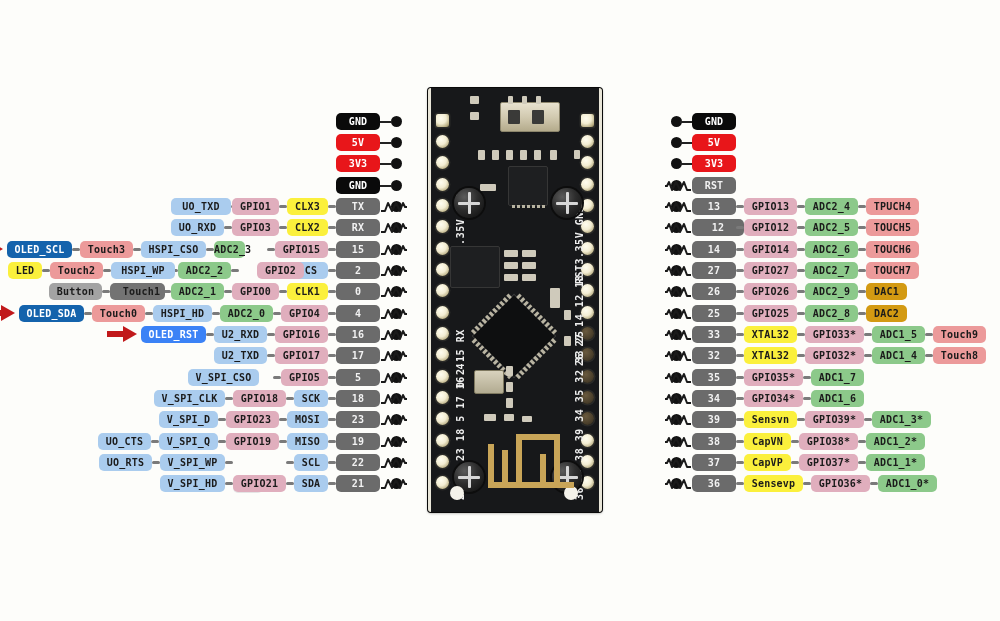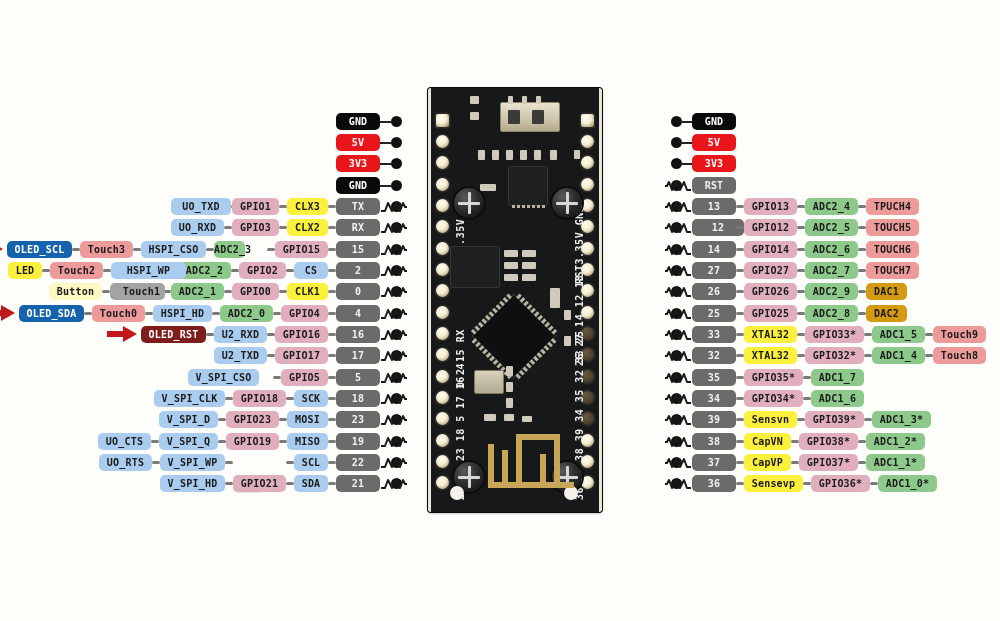--- a/index.html
+++ b/index.html
@@ -130,44 +130,44 @@
       <path d="M0 5 L16 5 L16 0 L30 8 L16 16 L16 11 L0 11 Z" fill="#c1191b"></path>
     </svg>
     <div class="dot" style="left: 391px; top: 265px;"></div>
     <svg viewBox="0 0 26 14" width="26" height="14" class="res" style="position: absolute; left: 381px; top: 264px;">
       <path d="M0 11 L4 11 L7 3 L11 11 L15 3 L19 11 L22 3 L24 7 L26 7" fill="none" stroke="#1a1a1a" stroke-width="2" stroke-linejoin="round" stroke-linecap="round"></path>
     </svg>
     <div class="chip dark pinnum" style="left: 336px; top: 262px; width: 44px; background: rgb(107, 107, 107);">2</div>
     <div class="dash" style="left: 328px; top: 269px; width: 8px;"></div>
     <div class="chip" style="left: 294px; top: 262px; width: 34px; background: rgb(170, 204, 238);">CS</div>
     <div class="dash" style="left: 286px; top: 269px; width: 8px;"></div>
-    <div class="chip" style="left: 239px; top: 262px; width: 47px; background: rgb(224, 174, 189);">GPIO2</div>
+    <div class="chip" style="left: 257px; top: 262px; width: 47px; background: rgb(224, 174, 189);">GPIO2</div>
     <div class="dash" style="left: 231px; top: 269px; width: 8px;"></div>
     <div class="chip" style="left: 178px; top: 262px; width: 53px; background: rgb(140, 201, 138);">ADC2_2</div>
     <div class="dash" style="left: 170px; top: 269px; width: 8px;"></div>
-    <div class="chip" style="left: 111px; top: 262px; width: 75px; background: rgb(170, 204, 238);">HSPI_WP</div>
+    <div class="chip" style="left: 111px; top: 262px; width: 64px; background: rgb(170, 204, 238);">HSPI_WP</div>
     <div class="dash" style="left: 103px; top: 269px; width: 8px;"></div>
     <div class="chip" style="left: 50px; top: 262px; width: 53px; background: rgb(236, 154, 154);">Touch2</div>
     <div class="dash" style="left: 42px; top: 269px; width: 8px;"></div>
     <div class="chip" style="left: 8px; top: 262px; width: 34px; background: rgb(251, 240, 60);">LED</div>
     <div class="dot" style="left: 391px; top: 286px;"></div>
     <svg viewBox="0 0 26 14" width="26" height="14" class="res" style="position: absolute; left: 381px; top: 285px;">
       <path d="M0 11 L4 11 L7 3 L11 11 L15 3 L19 11 L22 3 L24 7 L26 7" fill="none" stroke="#1a1a1a" stroke-width="2" stroke-linejoin="round" stroke-linecap="round"></path>
     </svg>
     <div class="chip dark pinnum" style="left: 336px; top: 283px; width: 44px; background: rgb(107, 107, 107);">0</div>
     <div class="dash" style="left: 328px; top: 290px; width: 8px;"></div>
     <div class="chip" style="left: 287px; top: 283px; width: 41px; background: rgb(251, 240, 60);">CLK1</div>
     <div class="dash" style="left: 279px; top: 290px; width: 8px;"></div>
     <div class="chip" style="left: 232px; top: 283px; width: 47px; background: rgb(224, 174, 189);">GPIO0</div>
     <div class="dash" style="left: 224px; top: 290px; width: 8px;"></div>
     <div class="chip" style="left: 171px; top: 283px; width: 53px; background: rgb(140, 201, 138);">ADC2_1</div>
     <div class="dash" style="left: 163px; top: 290px; width: 8px;"></div>
-    <div class="chip" style="left: 110px; top: 283px; width: 55px; background: #a3a3a3; padding-left: 8px;">Touch1</div>
+    <div class="chip" style="left: 110px; top: 283px; width: 55px; background: #737373; padding-left: 8px;">Touch1</div>
     <div class="dash" style="left: 102px; top: 290px; width: 8px;"></div>
-    <div class="chip" style="left: 49px; top: 283px; width: 53px; background: #fef9c3;">Button</div>
+    <div class="chip" style="left: 49px; top: 283px; width: 53px; background: #a3a3a3;">Button</div>
     <div class="dot" style="left: 391px; top: 308px;"></div>
     <svg viewBox="0 0 26 14" width="26" height="14" class="res" style="position: absolute; left: 381px; top: 307px;">
       <path d="M0 11 L4 11 L7 3 L11 11 L15 3 L19 11 L22 3 L24 7 L26 7" fill="none" stroke="#1a1a1a" stroke-width="2" stroke-linejoin="round" stroke-linecap="round"></path>
     </svg>
     <div class="chip dark pinnum" style="left: 336px; top: 305px; width: 44px; background: rgb(107, 107, 107);">4</div>
     <div class="dash" style="left: 328px; top: 312px; width: 8px;"></div>
     <div class="chip" style="left: 281px; top: 305px; width: 47px; background: rgb(224, 174, 189);">GPIO4</div>
     <div class="dash" style="left: 273px; top: 312px; width: 8px;"></div>
     <div class="chip" style="left: 220px; top: 305px; width: 53px; background: rgb(140, 201, 138);">ADC2_0</div>
     <div class="dash" style="left: 212px; top: 312px; width: 8px;"></div>
@@ -182,21 +182,21 @@
     <div class="dot" style="left: 391px; top: 329px;"></div>
     <svg viewBox="0 0 26 14" width="26" height="14" class="res" style="position: absolute; left: 381px; top: 328px;">
       <path d="M0 11 L4 11 L7 3 L11 11 L15 3 L19 11 L22 3 L24 7 L26 7" fill="none" stroke="#1a1a1a" stroke-width="2" stroke-linejoin="round" stroke-linecap="round"></path>
     </svg>
     <div class="chip dark pinnum" style="left: 336px; top: 326px; width: 44px; background: rgb(107, 107, 107);">16</div>
     <div class="dash" style="left: 328px; top: 333px; width: 8px;"></div>
     <div class="chip" style="left: 275px; top: 326px; width: 53px; background: rgb(224, 174, 189);">GPIO16</div>
     <div class="dash" style="left: 267px; top: 333px; width: 8px;"></div>
     <div class="chip" style="left: 214px; top: 326px; width: 53px; background: rgb(170, 204, 238);">U2_RXD</div>
     <div class="dash" style="left: 206px; top: 333px; width: 8px;"></div>
-    <div class="chip dark" style="left: 141px; top: 326px; width: 65px; background: #7f1d1d;">OLED_RST</div>
+    <div class="chip dark" style="left: 141px; top: 326px; width: 65px; background: #3b82f6;">OLED_RST</div>
     <svg viewBox="0 0 30 16" width="30" height="16" class="arrow" style="left: 107px; top: 326px; position: absolute;">
       <path d="M0 5 L16 5 L16 0 L30 8 L16 16 L16 11 L0 11 Z" fill="#c1191b"></path>
     </svg>
     <div class="dot" style="left: 391px; top: 350px;"></div>
     <svg viewBox="0 0 26 14" width="26" height="14" class="res" style="position: absolute; left: 381px; top: 349px;">
       <path d="M0 11 L4 11 L7 3 L11 11 L15 3 L19 11 L22 3 L24 7 L26 7" fill="none" stroke="#1a1a1a" stroke-width="2" stroke-linejoin="round" stroke-linecap="round"></path>
     </svg>
     <div class="chip dark pinnum" style="left: 336px; top: 347px; width: 44px; background: rgb(107, 107, 107);">17</div>
     <div class="dash" style="left: 328px; top: 354px; width: 8px;"></div>
     <div class="chip" style="left: 275px; top: 347px; width: 53px; background: rgb(224, 174, 189);">GPIO17</div>

